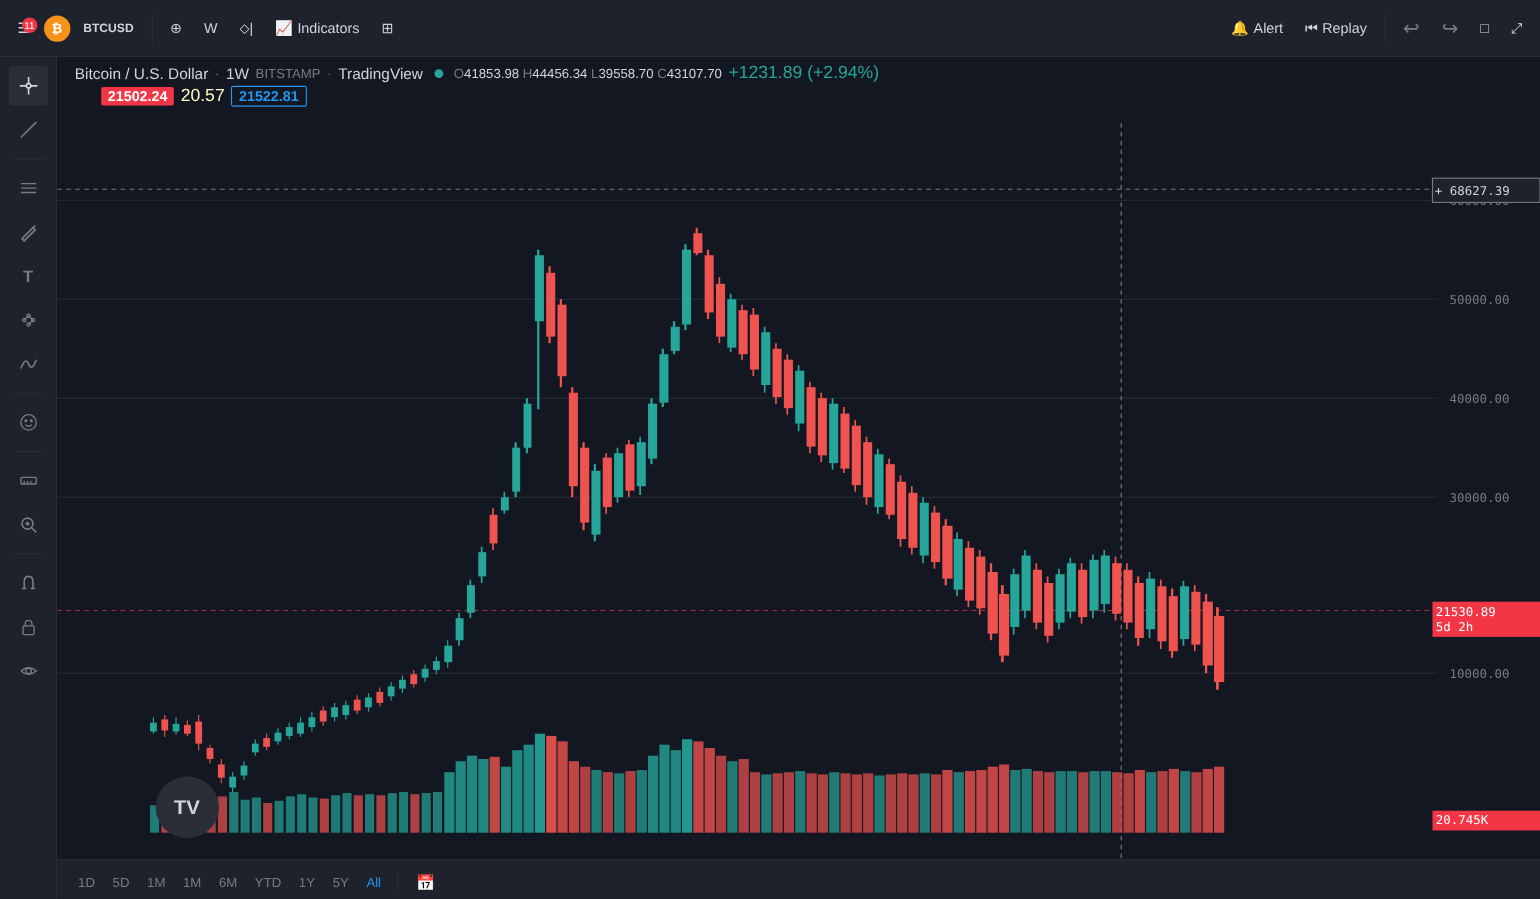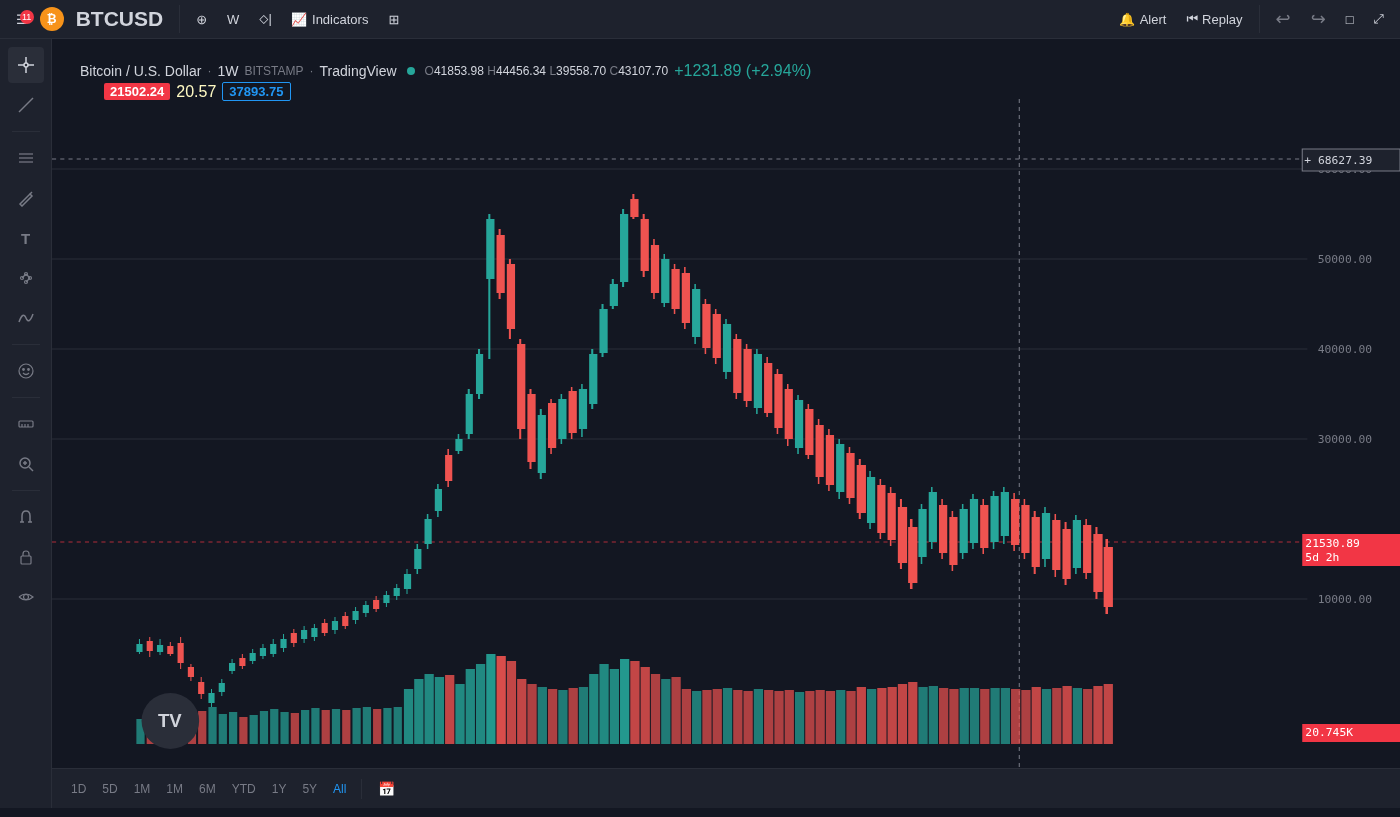--- a/index.html
+++ b/index.html
@@ -1,36 +1,36 @@
 <!DOCTYPE html>
 <html><head>
   <meta charset="utf-8">
   <style>
     * { margin: 0; padding: 0; box-sizing: border-box; }
     body { background: #131722; color: #d1d4dc; font-family: -apple-system, 'Trebuchet MS', sans-serif; width: 1400px; height: 817px; overflow: hidden; position: relative; }
 
     
     #topnav {
-      height: 39px; background: #1e222d; border-bottom: 1px solid #2a2e39;
+      height: 52px; background: #1e222d; border-bottom: 1px solid #2a2e39;
       display: flex; align-items: center; padding: 0 8px; gap: 4px;
     }
     .nav-btn {
       display: flex; align-items: center; gap: 4px; padding: 4px 8px;
       border-radius: 4px; cursor: pointer; color: #d1d4dc; font-size: 13px;
       border: none; background: none;
       white-space: nowrap;
     }
     .hamburger-btn { position: relative; }
     .notif-badge {
       position: absolute; top: 2px; right: 2px;
       background: #f23645; color: #fff; font-size: 9px;
       border-radius: 50%; width: 14px; height: 14px;
       display: flex; align-items: center; justify-content: center;
     }
-    .symbol-btn { color: #d1d4dc; font-size: 21px; font-weight: 600; }
+    .symbol-btn { color: #d1d4dc; font-size: 11px; font-weight: 600; }
     .btc-circle {
       width: 24px; height: 24px; border-radius: 50%;
       background: #f7931a; display: flex; align-items: center; justify-content: center;
       font-size: 12px; font-weight: 700; color: #fff;
     }
     .divider-v { width: 1px; height: 28px; background: #2a2e39; margin: 0 4px; }
     .nav-spacer { flex: 1; }
     .nav-right { display: flex; align-items: center; gap: 4px; }
     .undo-redo { font-size: 18px; color: #787b86; }
 
@@ -51,23 +51,22 @@
     .tool-btn.active { color: #d1d4dc; background: #2a2e39; }
     .tool-sep { width: 28px; height: 1px; background: #2a2e39; margin: 4px 0; }
 
     
     #chart-area {
       flex: 1; position: relative; background: #131722; overflow: hidden;
     }
 
     
     #chart-header {
-      position: absolute; top: 0; left: 16px; right: 0; z-index: 10;
+      position: absolute; top: 0; left: 4px; right: 0; z-index: 10;
       padding: 6px 12px 0 12px;
-      margin-top: 17px;
     }
     .chart-title-row {
       display: flex; align-items: center; gap: 6px; flex-wrap: wrap;
     }
     .chart-title { font-size: 14px; color: #d1d4dc; font-weight: 500; }
     .chart-exchange { font-size: 12px; color: #787b86; }
     .live-dot { width: 8px; height: 8px; border-radius: 50%; background: #26a69a; display: inline-block; margin: 0 4px; }
     .ohlc-data { font-size: 12px; color: #d1d4dc; text-align: right; }
     .ohlc-data span.lbl { color: #787b86; }
     .price-change-pos { color: #26a69a; font-size: 16px; }
@@ -288,21 +287,21 @@
           <span class="lbl"> C</span><span>43107.70</span>
         </span>
         <span class="price-change-pos">
           <span>+1231.89</span>
           <span>(+2.94%)</span>
         </span>
       </div>
       <div class="price-labels-row">
         <span class="price-box-red">21502.24</span>
         <span class="price-diff">20.57</span>
-        <span class="price-box-blue">37893.75</span>
+        <span class="price-box-blue">21522.81</span>
       </div>
     </div>
 
     <svg id="chart-canvas" viewBox="0 0 1310 769" preserveAspectRatio="none">
 
       <line x1="0" y1="130" x2="1220" y2="130" stroke="#2a2e39" stroke-width="1"></line>
       <line x1="0" y1="220" x2="1220" y2="220" stroke="#2a2e39" stroke-width="1"></line>
       <line x1="0" y1="310" x2="1220" y2="310" stroke="#2a2e39" stroke-width="1"></line>
       <line x1="0" y1="400" x2="1220" y2="400" stroke="#2a2e39" stroke-width="1"></line>
       <line x1="0" y1="560" x2="1220" y2="560" stroke="#2a2e39" stroke-width="1"></line>

